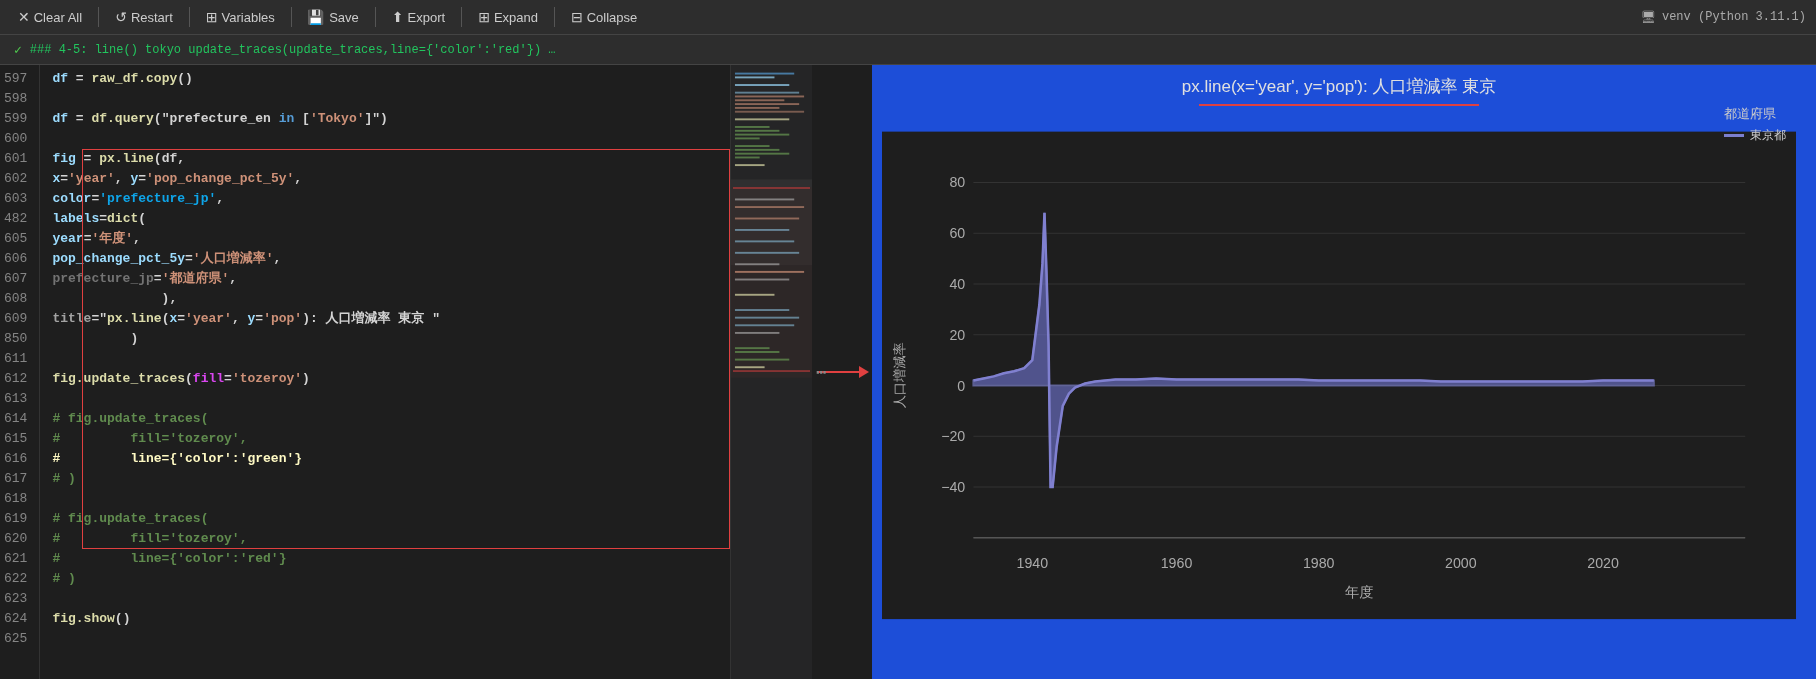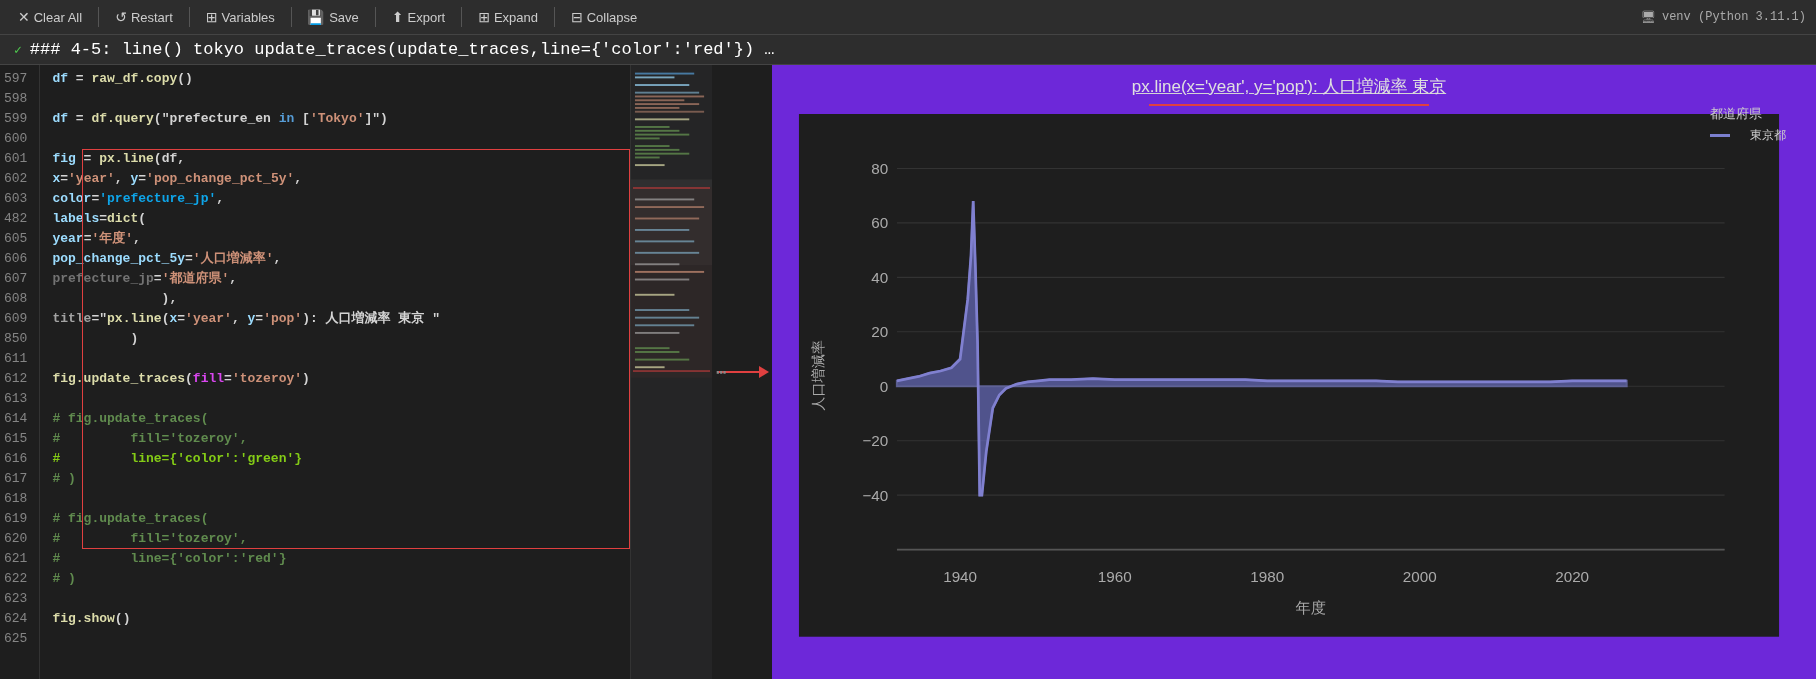--- a/index.html
+++ b/index.html
@@ -53,32 +53,32 @@
     #status-bar {
       background: #2d2d2d;
       border-bottom: 1px solid #444;
       height: 30px;
       display: flex;
       align-items: center;
       padding: 0 14px;
       flex-shrink: 0;
     }
     .status-check { color: #4ec94e; margin-right: 8px; }
-    .status-text { color: #ffffff; font-size: 17px; }
+    .status-text { color: #22c55e; font-size: 12px; }
 
     
     #main {
       display: flex;
       flex: 1;
       overflow: hidden;
     }
 
     
     #code-panel {
-      width: 630px;
+      width: 730px;
       flex-shrink: 0;
       background: #1e1e1e;
       overflow: hidden;
       position: relative;
     }
 
     .code-area {
       display: flex;
       height: 100%;
     }
@@ -149,25 +149,24 @@
       display: flex;
       align-items: center;
       justify-content: center;
       background: #1e1e1e;
       position: relative;
     }
 
     
     #output-panel {
       flex: 1;
-      background: #6d28d9;
+      background: #1d4ed8;
       display: flex;
       flex-direction: column;
       overflow: hidden;
-      text-decoration: underline;
     }
 
     
     #chart-area {
       flex: 1;
       display: flex;
       align-items: center;
       justify-content: center;
       padding: 10px 20px 10px 10px;
       position: relative;
@@ -198,21 +197,21 @@
     .chart-legend {
       position: absolute;
       top: 30px;
       right: 10px;
       font-family: sans-serif;
       font-size: 12px;
       color: #ccc;
     }
 
     .legend-title { font-size: 13px; margin-bottom: 4px; }
-    .legend-item { display: flex; align-items: center; gap: 20px; }
+    .legend-item { display: flex; align-items: center; gap: 6px; }
     .legend-color { width: 20px; height: 3px; background: #7b7fce; }
 
   </style>
 </head>
 <body>
 
 <div id="toolbar">
   <button class="toolbar-btn">
     <span class="icon">✕</span>
     <span>Clear All</span>
@@ -306,21 +305,21 @@
           <div class="code-line">                    <span style="color:#9cdcfe">pop_change_pct_5y</span>=<span style="color:#ce9178">'人口増減率'</span>,</div>
           <div class="code-line">                    <span style="color:#737373">prefecture_jp</span>=<span style="color:#ce9178">'都道府県'</span>,</div>
           <div class="code-line">              ),</div>
           <div class="code-line">              <span style="color:#a3a3a3">title</span>="<span style="color:#dcdcaa">px.line</span>(<span style="color:#9cdcfe">x</span>=<span style="color:#ce9178">'year'</span>, <span style="color:#9cdcfe">y</span>=<span style="color:#ce9178">'pop'</span>): 人口増減率 東京 "</div>
           <div class="code-line">          )</div>
           <div class="code-line">&nbsp;</div>
           <div class="code-line"><span style="color:#dcdcaa">fig.update_traces</span>(<span style="color:#d946ef">fill</span>=<span style="color:#ce9178">'tozeroy'</span>)</div>
           <div class="code-line">&nbsp;</div>
           <div class="code-line"><span style="color:#608b4e"># fig.update_traces(</span></div>
           <div class="code-line"><span style="color:#608b4e">#         fill='tozeroy',</span></div>
-          <div class="code-line"><span style="color:#84cc16">#         line={'color':'green'}</span></div>
+          <div class="code-line"><span style="color:#fef9c3">#         line={'color':'green'}</span></div>
           <div class="code-line"><span style="color:#608b4e"># )</span></div>
           <div class="code-line">&nbsp;</div>
           <div class="code-line"><span style="color:#608b4e"># fig.update_traces(</span></div>
           <div class="code-line"><span style="color:#608b4e">#         fill='tozeroy',</span></div>
           <div class="code-line"><span style="color:#608b4e">#         line={'color':'red'}</span></div>
           <div class="code-line"><span style="color:#608b4e"># )</span></div>
           <div class="code-line">&nbsp;</div>
           <div class="code-line"><span style="color:#dcdcaa">fig.show</span>()</div>
           <div class="code-line">&nbsp;</div>
           <div class="highlight-box" style="top: 84px; height: 400px;"></div>

